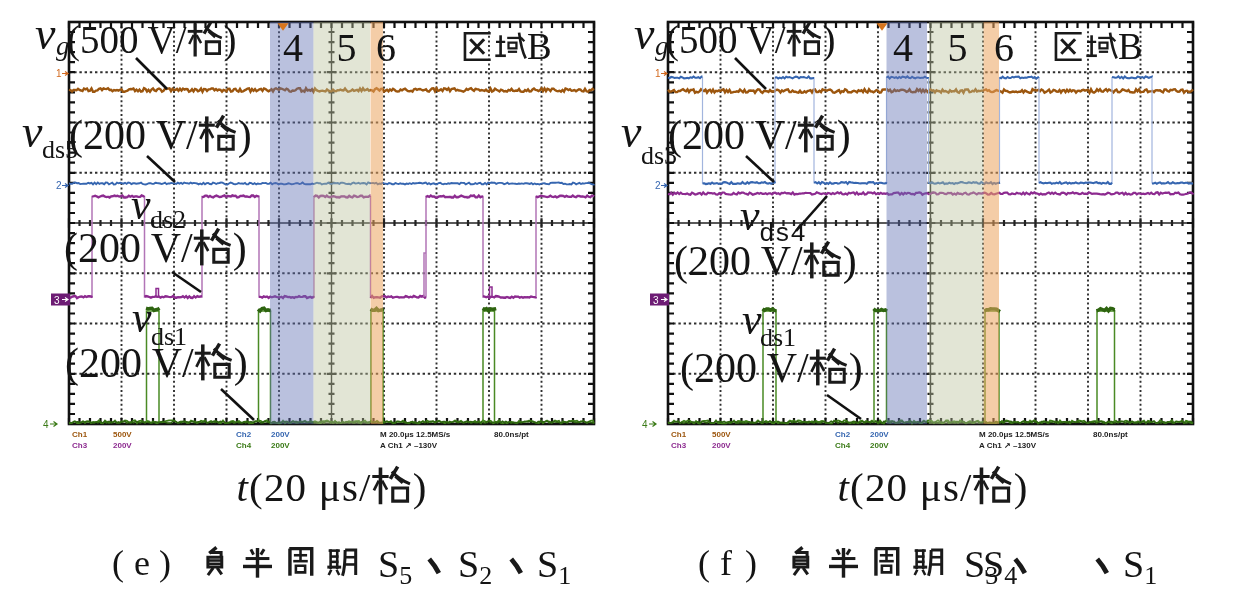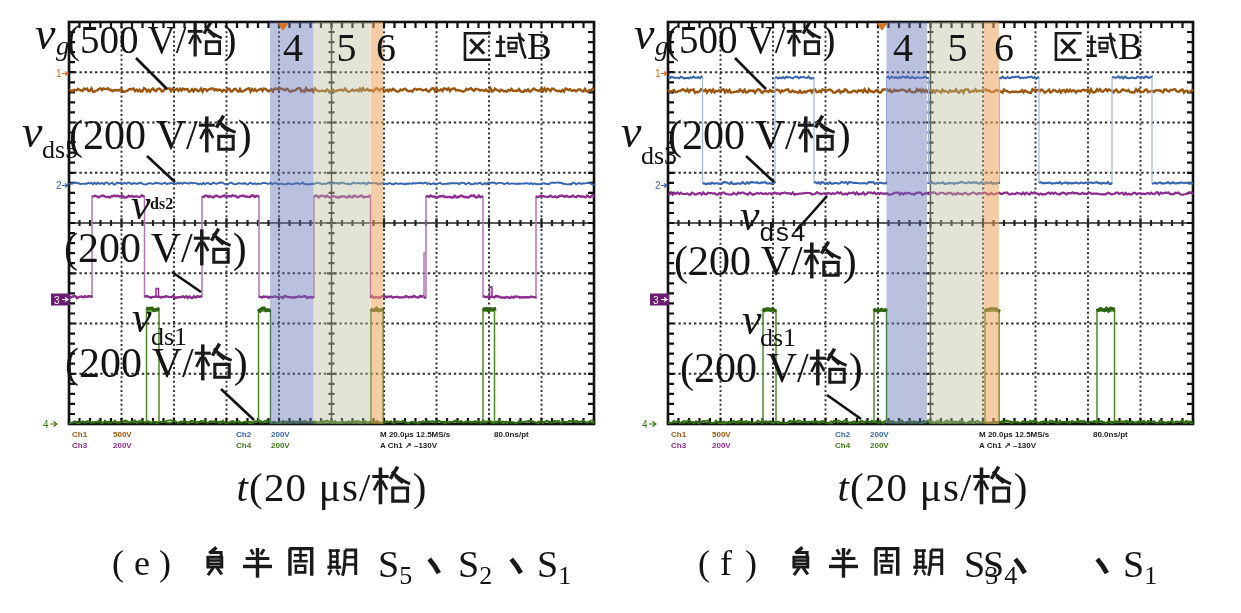--- a/index.html
+++ b/index.html
@@ -199,21 +199,21 @@
         <path d="M76 8 C80 40 86 66 96 86" style="stroke-width:8.0"></path>
         <path d="M82 24 92 34" style="stroke-width:6.9"></path>
       </svg><span style="font-size:37px">B</span></div>
 <div class="lab" style="left:293px;top:28px;font-size:40px;transform:translateX(-50%);">4</div>
 <div class="lab" style="left:346.5px;top:28px;font-size:40px;transform:translateX(-50%);">5</div>
 <div class="lab" style="left:386px;top:28px;font-size:40px;transform:translateX(-50%);">6</div>
 <div class="lab" style="left:903px;top:28px;font-size:40px;transform:translateX(-50%);">4</div>
 <div class="lab" style="left:957.5px;top:28px;font-size:40px;transform:translateX(-50%);">5</div>
 <div class="lab" style="left:1004px;top:28px;font-size:40px;transform:translateX(-50%);">6</div>
 <div class="lab" style="left:131px;top:183px;font-size:44px;font-style:italic;">v</div>
-<div class="lab" style="left:150px;top:196px;font-size:16px;font-weight:bold;">ds2</div>
+<div class="lab" style="left:150px;top:207px;font-size:26px;">ds2</div>
 <div class="lab" style="left:64px;top:227px;font-size:42px;">(200 V/<svg class="cjk" style="width:40px;height:40px;vertical-align:-5px" viewBox="0 0 100 100">
         <path d="M22 6V96" style="stroke-width:8.8"></path>
         <path d="M2 28H42" style="stroke-width:7.7"></path>
         <path d="M18 38 6 62" style="stroke-width:6.6"></path>
         <path d="M26 38 38 60" style="stroke-width:6.6"></path>
         <path d="M64 4 46 34" style="stroke-width:8.8"></path>
         <path d="M50 16 C62 30 78 40 94 46" style="stroke-width:7.7"></path>
         <path d="M58 28 76 44" style="stroke-width:6.6"></path>
         <path d="M52 56H88V88H52Z" style="stroke-width:7.7"></path>
       </svg>)</div>

